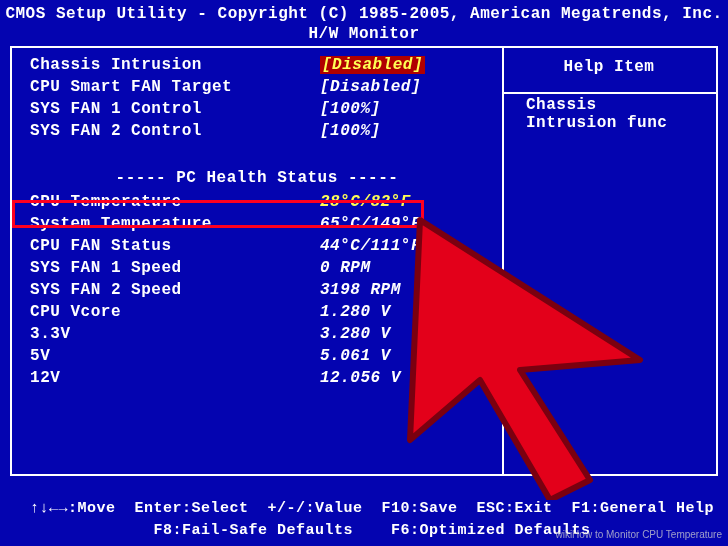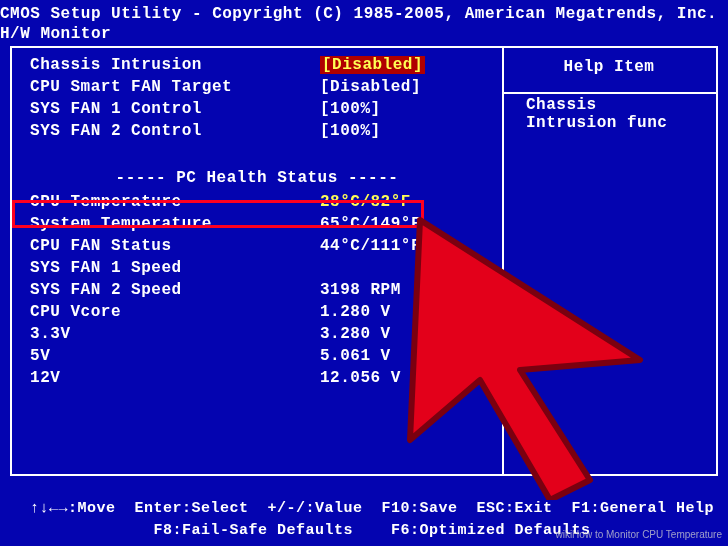--- a/index.html
+++ b/index.html
@@ -7,20 +7,21 @@
   body {
     background: #0404b0;
     font-family: "Courier New", monospace;
     font-size: 16px;
     font-weight: bold;
     color: #ffffff;
     letter-spacing: 0.5px;
     position: relative;
   }
   .titlebar {
+    text-align: center;
     padding: 4px 0 0 0;
     line-height: 20px;
   }
   .outer-frame {
     position: absolute;
     left: 10px; right: 10px; top: 46px; bottom: 70px;
     border: 2px solid #fff;
   }
   .vdiv {
     position: absolute;
@@ -46,21 +47,21 @@
   }
   .help-header {
     text-align: center;
     padding: 10px 12px;
   }
   .help-body {
     padding: 10px 24px;
   }
   .row { display: flex; line-height: 22px; height: 22px; }
   .label { flex: 0 0 300px; white-space: pre; }
-  .value { flex: 1; white-space: pre; }
+  .value { flex: 1; white-space: pre; font-style: italic; }
   .status-yellow { color: #ffff55; }
   .selected { background: #b00000; color: #ffff55; padding: 0 2px; }
   .health-title {
     text-align: center;
     color: #ffffff;
     line-height: 22px;
     margin-top: 25px;
     margin-bottom: 2px;
   }
   .red-box {
@@ -137,20 +138,21 @@
         <div class="row">
           <span class="label"> System Temperature</span>
           <span class="value">65°C/149°F</span>
         </div>
         <div class="row">
           <span class="label"> CPU FAN Status</span>
           <span class="value">44°C/111°F</span>
         </div>
         <div class="row">
           <span class="label"> SYS FAN 1 Speed</span>
+          <span class="value">0 RPM</span>
         </div>
         <div class="row">
           <span class="label"> SYS FAN 2 Speed</span>
           <span class="value">3198 RPM</span>
         </div>
         <div class="row">
           <span class="label"> CPU Vcore</span>
           <span class="value">1.280 V</span>
         </div>
         <div class="row">

